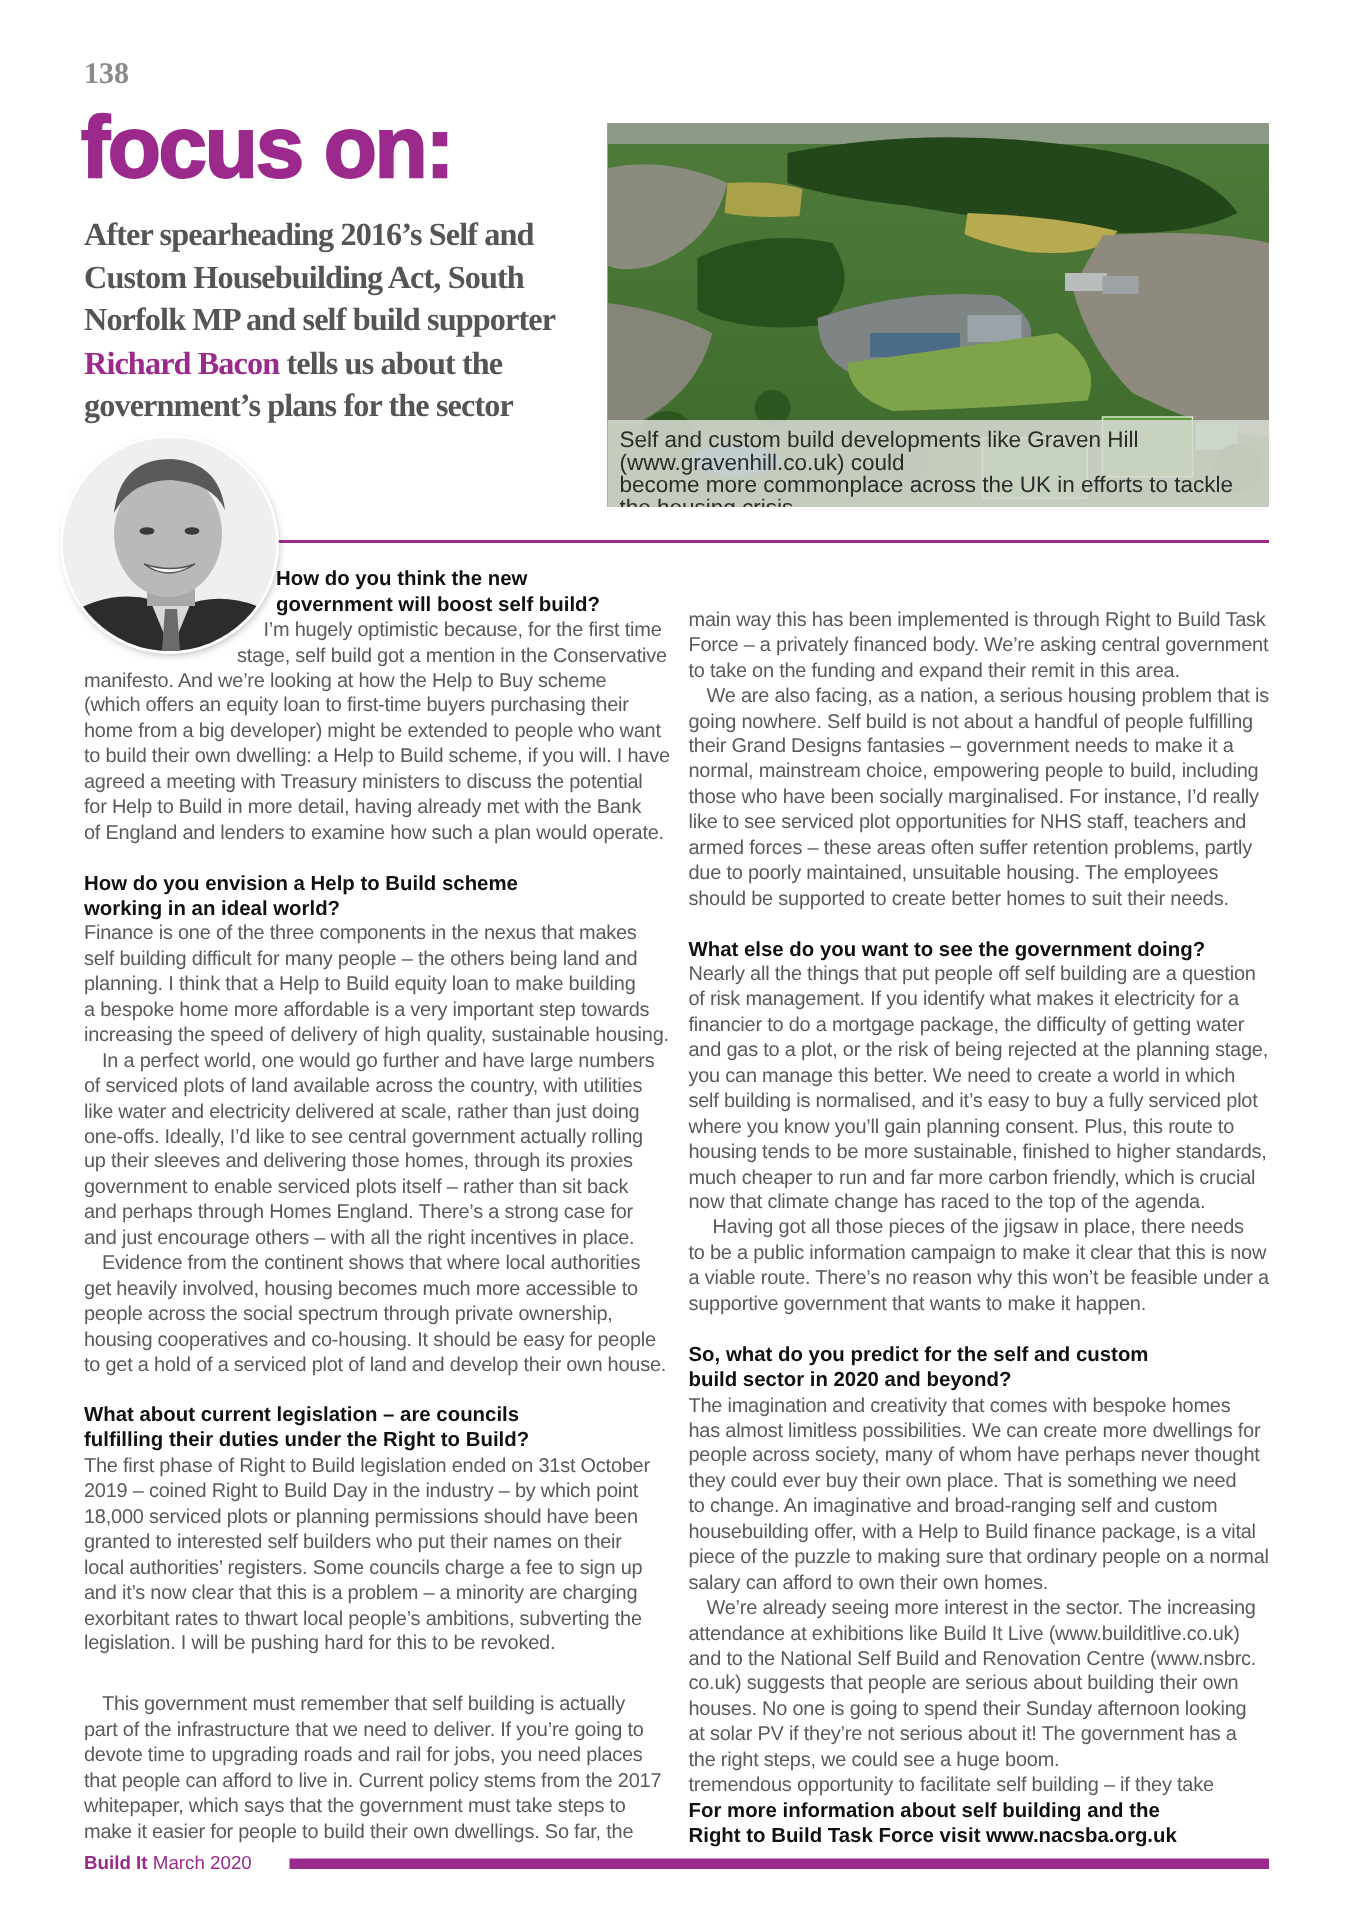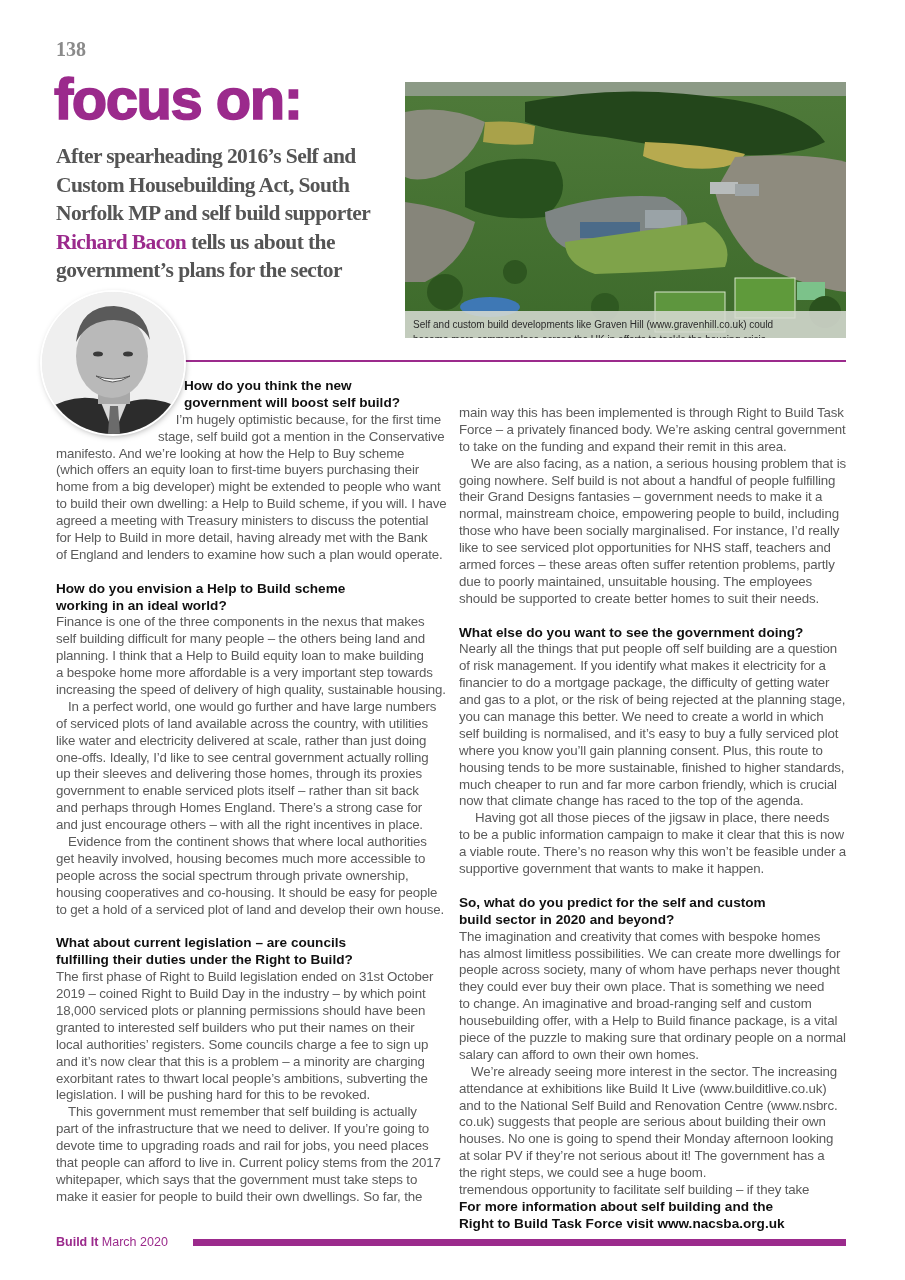--- a/index.html
+++ b/index.html
@@ -20,23 +20,23 @@
     position: absolute; left: 56px; top: 142px; width: 345px; font-family: "Liberation Serif", serif;
     font-weight: bold; font-size: 21.5px; line-height: 28.5px; color: #555555; letter-spacing: -0.6px;
   }
   .standfirst .hl { color: #9b2a8c; }
   .photo {
     position: absolute; left: 405px; top: 82px; width: 441px; height: 256px; overflow: hidden;
     background: #3f6b2c;
   }
   .photo svg { display: block; }
   .caption {
-    position: absolute; left: 0; bottom: 0; width: 100%; height: 27px; box-sizing: border-box;
+    position: absolute; left: 0; bottom: 0; width: 100%; height: 58px; box-sizing: border-box;
     padding: 6px 8px; background: rgba(214, 218, 210, 0.88); color: #2b2b2b;
-    font-size: 10px; line-height: 15px;
+    font-size: 15px; line-height: 15px;
   }
   .rule-top {
     position: absolute; left: 180px; top: 360px; width: 666px; height: 2px; background: #9b2a8c;
   }
   .portrait {
     position: absolute; left: 42px; top: 292px; width: 142px; height: 142px; border-radius: 50%;
     overflow: hidden; background: #e9e9e9; box-shadow: 0 0 0 2px #ffffff, 1px 2px 6px rgba(0,0,0,0.35);
   }
   .col {
     position: absolute; font-size: 13.3px; line-height: 16.9px; color: #5a5a5a; letter-spacing: -0.15px;
@@ -178,21 +178,21 @@
     <div class="line q">What about current legislation – are councils</div>
     <div class="line q">fulfilling their duties under the Right to Build?</div>
     <div class="line">The first phase of Right to Build legislation ended on 31st October</div>
     <div class="line">2019 – coined Right to Build Day in the industry – by which point</div>
     <div class="line">18,000 serviced plots or planning permissions should have been</div>
     <div class="line">granted to interested self builders who put their names on their</div>
     <div class="line">local authorities’ registers. Some councils charge a fee to sign up</div>
     <div class="line">and it’s now clear that this is a problem – a minority are charging</div>
     <div class="line">exorbitant rates to thwart local people’s ambitions, subverting the</div>
     <div class="line">legislation. I will be pushing hard for this to be revoked.</div>
-    <div class="line" style="padding-left: 12px;">This government must remember that self building is actually</div>
+    <div class="line" style="padding-left: 12px; margin-top: 24px;">This government must remember that self building is actually</div>
     <div class="line">part of the infrastructure that we need to deliver. If you’re going to</div>
     <div class="line">devote time to upgrading roads and rail for jobs, you need places</div>
     <div class="line">that people can afford to live in. Current policy stems from the 2017</div>
     <div class="line">whitepaper, which says that the government must take steps to</div>
     <div class="line">make it easier for people to build their own dwellings. So far, the</div>
   </div>
 <div class="col col-right" id="col-right">
     <div class="line">main way this has been implemented is through Right to Build Task</div>
     <div class="line">Force – a privately financed body. We’re asking central government</div>
     <div class="line">to take on the funding and expand their remit in this area.</div>
@@ -229,21 +229,21 @@
     <div class="line">people across society, many of whom have perhaps never thought</div>
     <div class="line">they could ever buy their own place. That is something we need</div>
     <div class="line">to change. An imaginative and broad-ranging self and custom</div>
     <div class="line">housebuilding offer, with a Help to Build finance package, is a vital</div>
     <div class="line">piece of the puzzle to making sure that ordinary people on a normal</div>
     <div class="line">salary can afford to own their own homes.</div>
     <div class="line" style="padding-left: 12px;">We’re already seeing more interest in the sector. The increasing</div>
     <div class="line">attendance at exhibitions like Build It Live (www.builditlive.co.uk)</div>
     <div class="line">and to the National Self Build and Renovation Centre (www.nsbrc.</div>
     <div class="line">co.uk) suggests that people are serious about building their own</div>
-    <div class="line">houses. No one is going to spend their Monday afternoon looking</div>
+    <div class="line">houses. No one is going to spend their Sunday afternoon looking</div>
     <div class="line">at solar PV if they’re not serious about it! The government has a</div>
     <div class="line">the right steps, we could see a huge boom.</div>
     <div class="line">tremendous opportunity to facilitate self building – if they take</div>
     <div class="line q">For more information about self building and the</div>
     <div class="line q">Right to Build Task Force visit www.nacsba.org.uk</div>
   </div>
 
 <div class="footer-brand"><b>Build It</b> <span>March 2020</span></div>
 <div class="footer-bar"></div>
 

